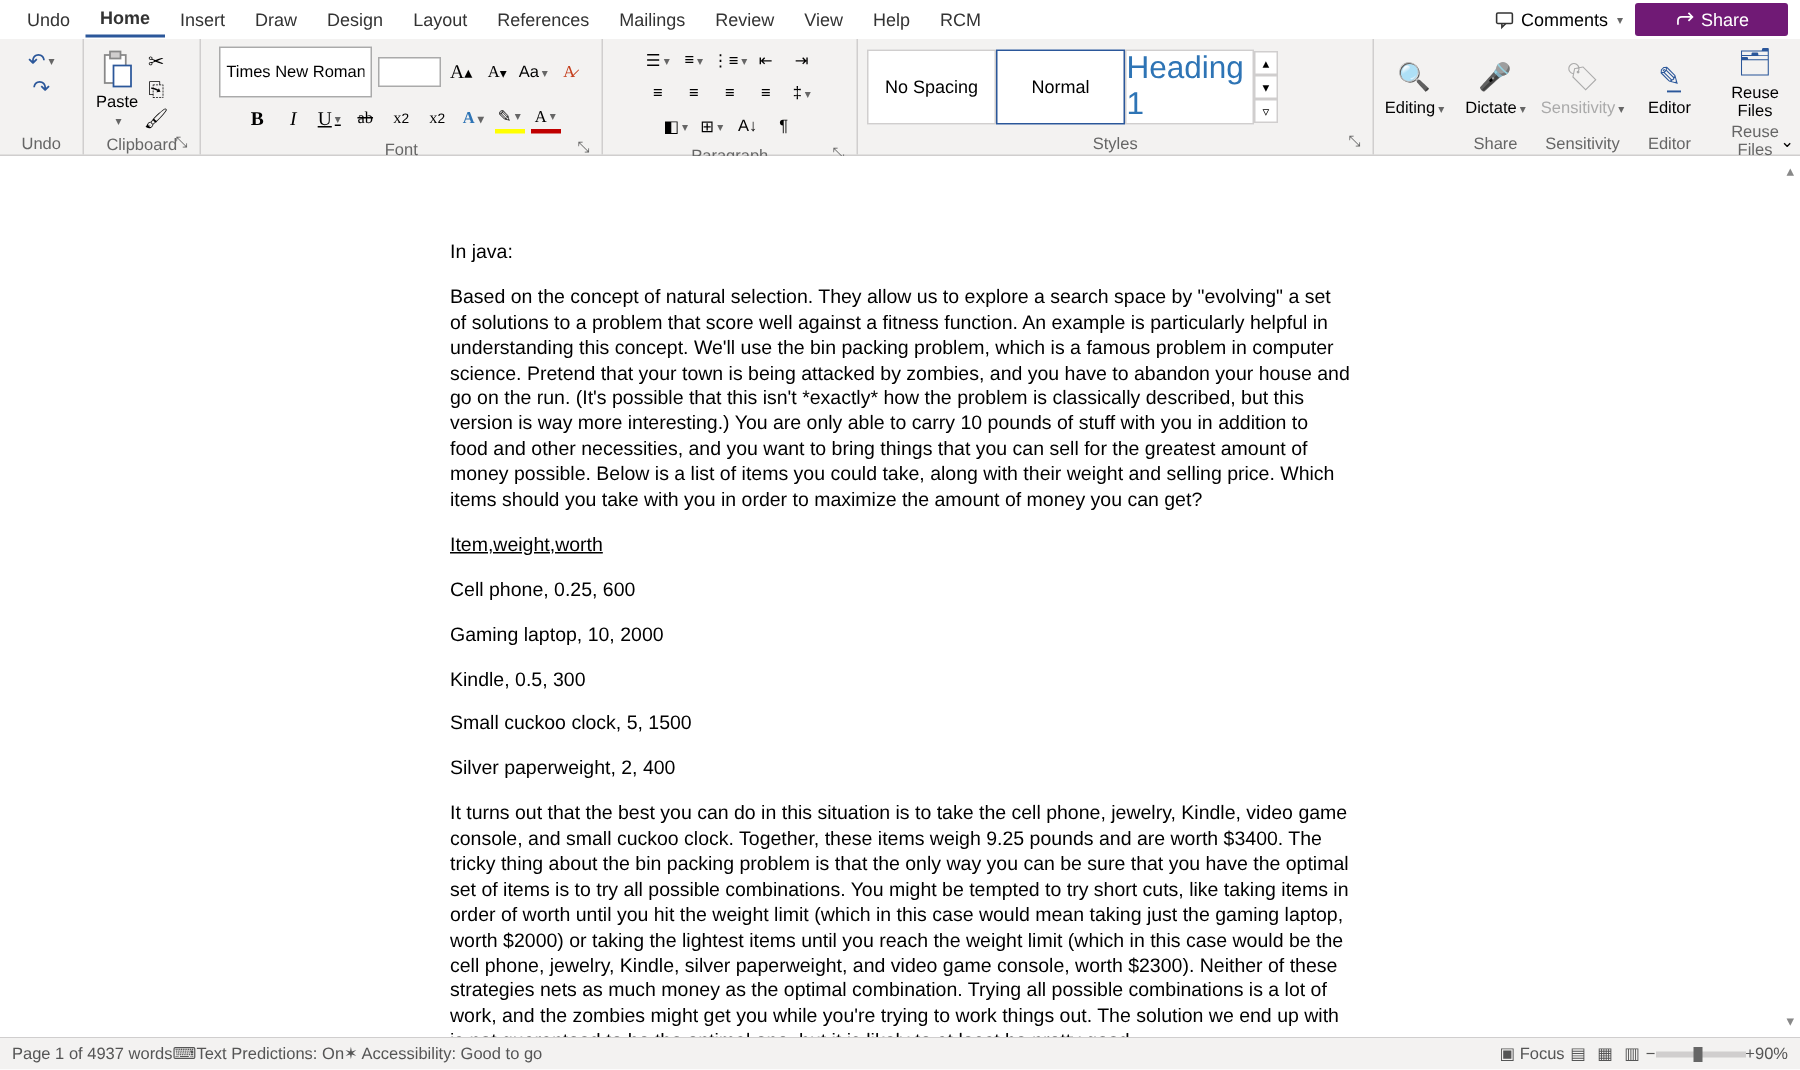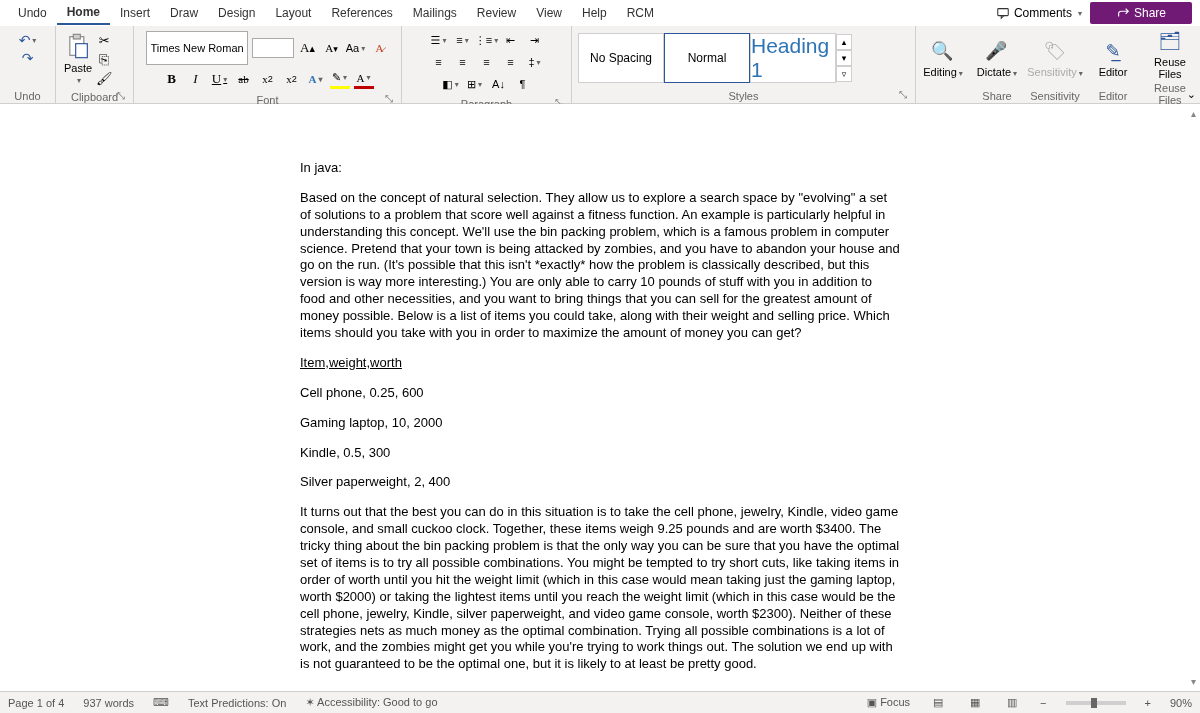--- a/index.html
+++ b/index.html
@@ -71,21 +71,21 @@
 
 
 .doc-area { flex: 1; background: #fff; overflow-y: auto; display: flex; justify-content: center; padding-top: 56px; position: relative; }
 .doc-page { width: 600px; font-family: 'Times New Roman', serif; font-size: 13px; line-height: 1.3; color: #000; }
 .doc-page p { margin-bottom: 13px; }
 .doc-page .underlined { text-decoration: underline; }
 .scroll-up { position: absolute; right: 4px; top: 4px; font-size: 10px; color: #888; cursor: pointer; }
 .scroll-down { position: absolute; right: 4px; bottom: 4px; font-size: 10px; color: #888; cursor: pointer; }
 
 
-.statusbar { height: 22px; background: #f3f2f1; border-top: 1px solid #d0cece; display: flex; align-items: center; padding: 0 8px; font-size: 11px; color: #555; gap: 19px; }
+.statusbar { height: 22px; background: #f3f2f1; border-top: 1px solid #d0cece; display: flex; align-items: center; padding: 0 8px; font-size: 11px; color: #555; gap: 0; }
 .statusbar .spacer { flex: 1; }
 .status-ico { width: 18px; height: 16px; display: flex; align-items: center; justify-content: center; cursor: pointer; border: 1px solid transparent; }
 .caret { font-size: 8px; margin-left: 2px; color: #666; }
 </style>
 </head>
 <body>
 
 <div class="titlebar">
   <div class="tab">Undo</div>
   <div class="tab active">Home</div>
@@ -271,20 +271,21 @@
 
 <div class="doc-area">
   <div class="scroll-up">▴</div>
   <div class="doc-page">
     <p>In java:</p>
     <p>Based on the concept of natural selection. They allow us to explore a search space by "evolving" a set of solutions to a problem that score well against a fitness function. An example is particularly helpful in understanding this concept. We'll use the bin packing problem, which is a famous problem in computer science. Pretend that your town is being attacked by zombies, and you have to abandon your house and go on the run. (It's possible that this isn't *exactly* how the problem is classically described, but this version is way more interesting.) You are only able to carry 10 pounds of stuff with you in addition to food and other necessities, and you want to bring things that you can sell for the greatest amount of money possible. Below is a list of items you could take, along with their weight and selling price. Which items should you take with you in order to maximize the amount of money you can get?</p>
     <p class="underlined">Item,weight,worth</p>
     <p>Cell phone, 0.25, 600</p>
     <p>Gaming laptop, 10, 2000</p>
     <p>Kindle, 0.5, 300</p>
+    <p>Small cuckoo clock, 5, 1500</p>
     <p>Silver paperweight, 2, 400</p>
     <p>It turns out that the best you can do in this situation is to take the cell phone, jewelry, Kindle, video game console, and small cuckoo clock. Together, these items weigh 9.25 pounds and are worth $3400. The tricky thing about the bin packing problem is that the only way you can be sure that you have the optimal set of items is to try all possible combinations. You might be tempted to try short cuts, like taking items in order of worth until you hit the weight limit (which in this case would mean taking just the gaming laptop, worth $2000) or taking the lightest items until you reach the weight limit (which in this case would be the cell phone, jewelry, Kindle, silver paperweight, and video game console, worth $2300). Neither of these strategies nets as much money as the optimal combination. Trying all possible combinations is a lot of work, and the zombies might get you while you're trying to work things out. The solution we end up with is not guaranteed to be the optimal one, but it is likely to at least be pretty good.</p>
   </div>
   <div class="scroll-down">▾</div>
 </div>
 
 <div class="statusbar">
   <span>Page 1 of 4</span>
   <span>937 words</span>
   <span>⌨</span>

